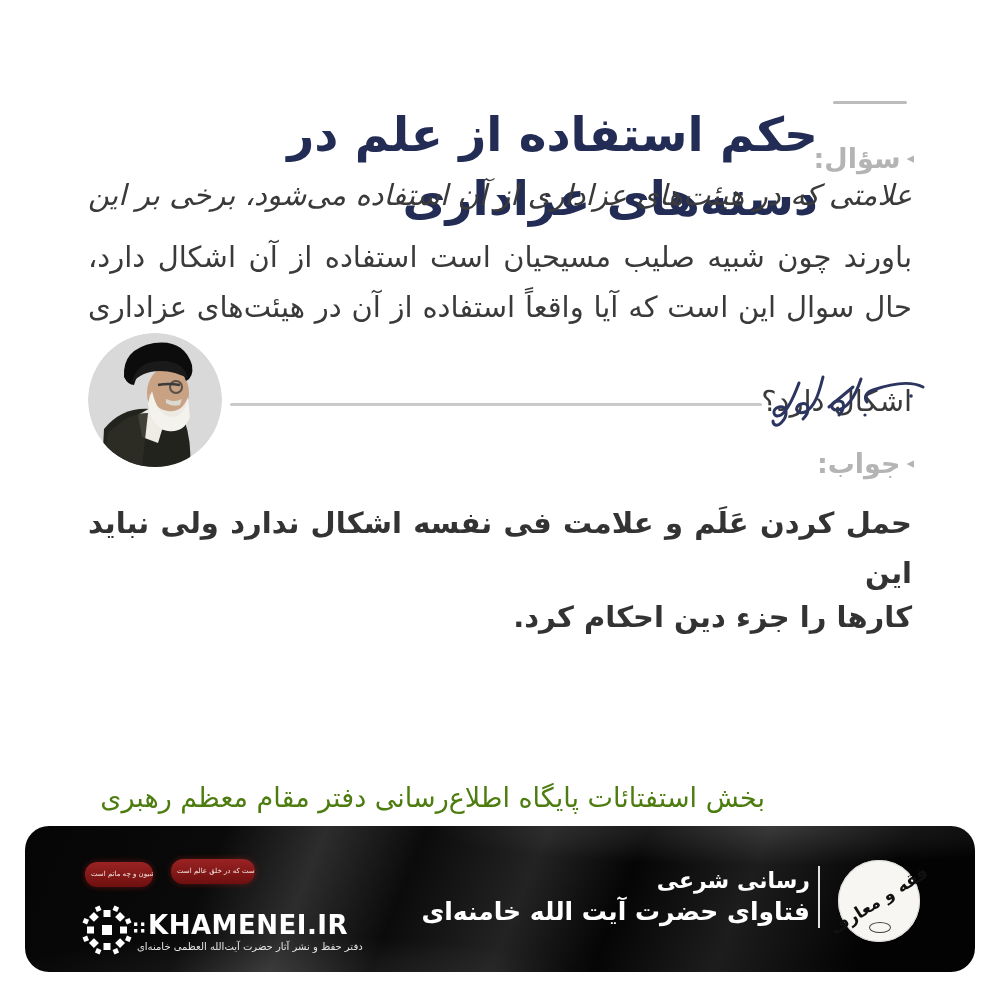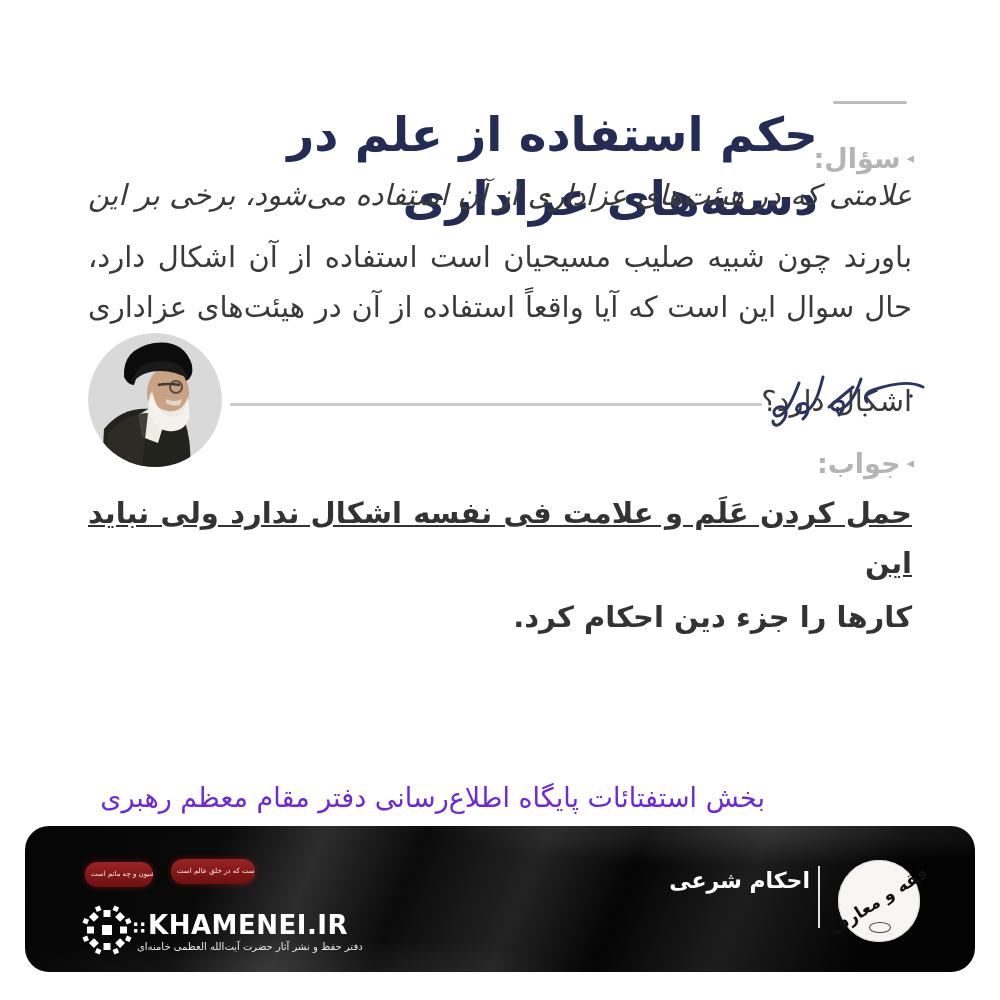--- a/index.html
+++ b/index.html
@@ -29,31 +29,31 @@
   .lbl-a{top:448px;}
 
   
   .pline{
     left:88px;right:88px;direction:rtl;color:#3a3a3a;font-size:29px;height:50px;line-height:50px;
   }
   .pline.just{text-align:justify;text-align-last:justify;}
   .pline.endline{text-align:right;margin-top:44px;}
   .pline.bold{font-weight:bold;color:#333333;}
   .q1{top:170px;font-style:italic;} .q2{top:232px;} .q3{top:282px;} .q4{top:332px;}
-  .a1{top:488px;text-decoration:underline;} .a2{top:548px;}
+  .a1{top:498px;} .a2{top:548px;}
 
   
   .portrait{top:333px;left:88px;width:134px;height:134px;}
   .mid-divider{top:403px;left:230px;width:532px;height:3px;background:#c9c9c9;border-radius:2px;}
   .signature{top:363px;right:70px;width:165px;height:88px;}
 
   
   .credit{
     top:782px;right:235px;direction:rtl;text-align:right;
-    color:#6d28d9;font-size:27px;letter-spacing:-0.5px;
+    color:#4d7c0f;font-size:27px;letter-spacing:-0.5px;
   }
 
   
   .banner{
     top:826px;left:25px;width:950px;height:146px;border-radius:24px;
     background:
       radial-gradient(ellipse 60% 45% at 78% 0%, rgba(255,255,255,.13), transparent 60%),
       radial-gradient(ellipse 50% 40% at 28% 100%, rgba(255,255,255,.07), transparent 60%),
       linear-gradient(112deg,#050505 0%,#0a0a0a 20%,#2d2d2d 30%,#0b0b0b 40%,#232323 52%,#050505 62%,#1d1d1d 74%,#030303 88%);
     overflow:hidden;
@@ -203,21 +203,22 @@
       </g>
     </svg>
   </div>
 
   <div class="abs kh-wordmark">
     <span class="kh-mark">∷</span>
     <span>KHAMENEI.IR</span>
   </div>
   <div class="abs kh-subtext">دفتر حفظ و نشر آثار حضرت آیت‌الله العظمی خامنه‌ای</div>
 
-  <div class="abs program program-1">احکام شرعی</div>
+  <div class="abs program program-1">رسانی شرعی</div>
+  <div class="abs program program-2">فتاوای حضرت آیت الله خامنه‌ای</div>
   <div class="abs program-divider"></div>
 
   <div class="abs seal">
     <span class="seal-text">فقه و معارف</span>
     <span class="seal-stamp"></span>
   </div>
 
 </div>
 
 </body></html>

